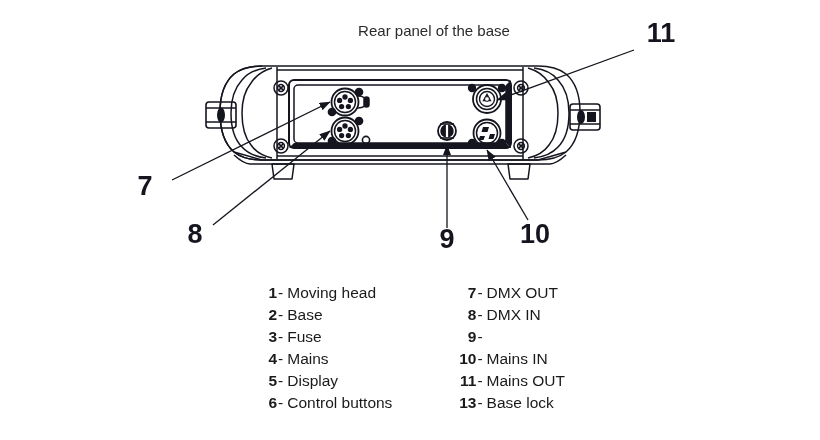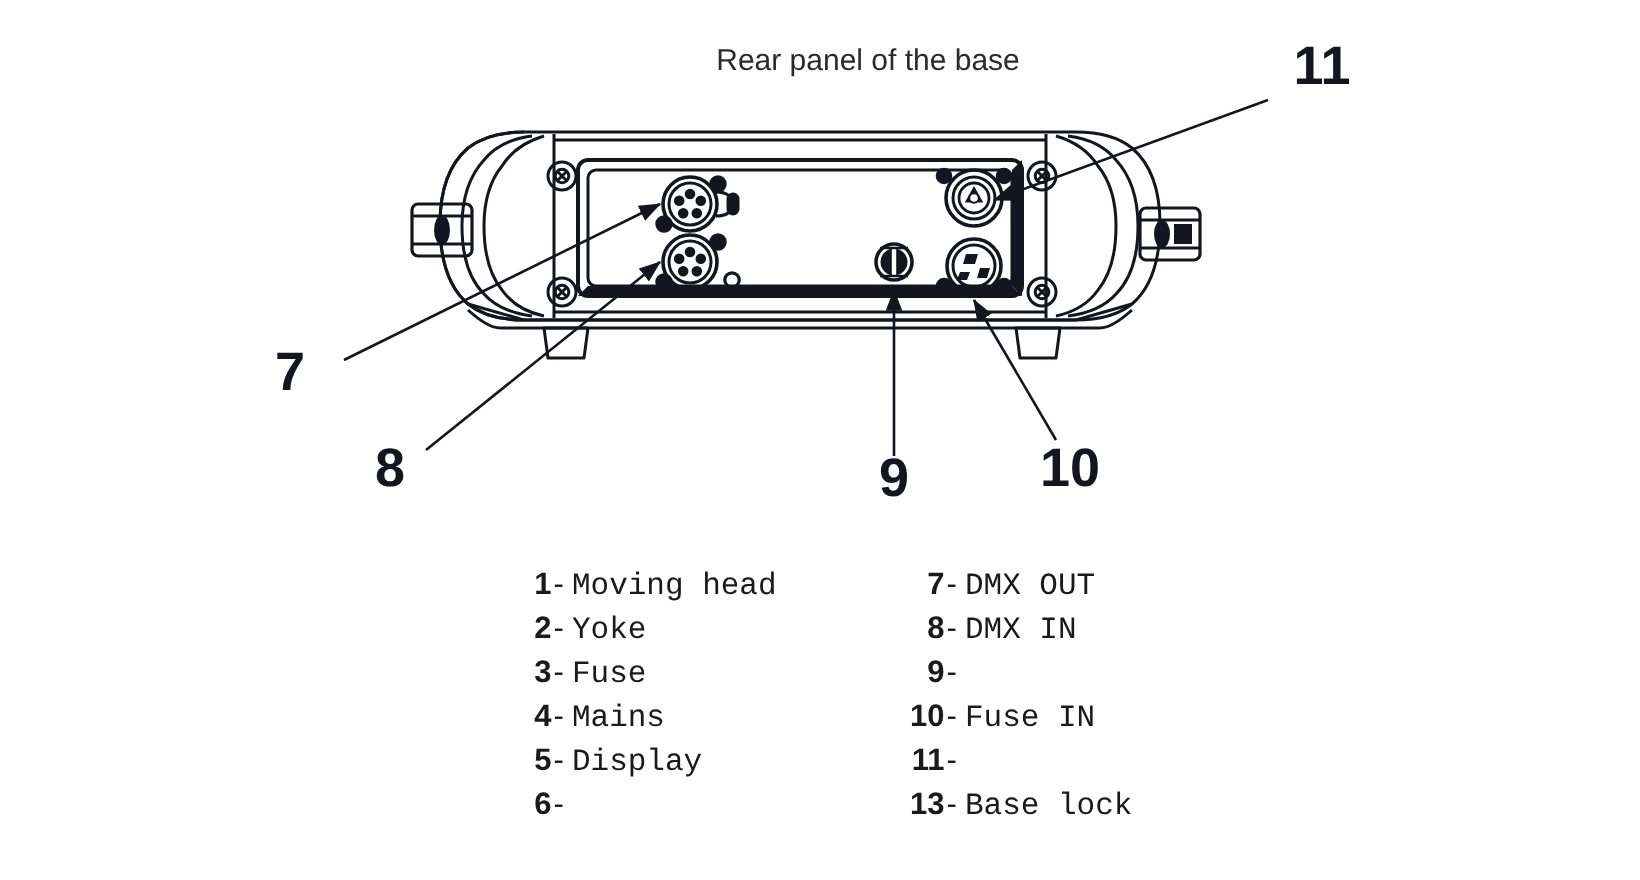--- a/index.html
+++ b/index.html
@@ -66,21 +66,20 @@
     font-weight: bold;
     text-align: right;
     width: 22px;
     flex: 0 0 22px;
   }
   .legend-dash {
     padding: 0 4px 0 1px;
   }
   .legend-label {
     font-weight: normal;
-    font-family: Liberation Mono, monospace;
   }
 </style>
 </head>
 <body>
 
 <div id="figure-title">Rear panel of the base</div>
 
 <div id="diagram-area">
 <svg id="diagram-svg" width="820" height="275" viewBox="0 0 820 275">
   <defs>
@@ -233,40 +232,41 @@
 <div id="legend">
   <div class="legend-col">
     <div class="legend-row">
       <span class="legend-num">1</span>
       <span class="legend-dash">-</span>
       <span class="legend-label">Moving head</span>
     </div>
     <div class="legend-row">
       <span class="legend-num">2</span>
       <span class="legend-dash">-</span>
-      <span class="legend-label">Yoke</span>
+      <span class="legend-label">Base</span>
     </div>
     <div class="legend-row">
       <span class="legend-num">3</span>
       <span class="legend-dash">-</span>
       <span class="legend-label">Fuse</span>
     </div>
     <div class="legend-row">
       <span class="legend-num">4</span>
       <span class="legend-dash">-</span>
       <span class="legend-label">Mains</span>
     </div>
     <div class="legend-row">
       <span class="legend-num">5</span>
       <span class="legend-dash">-</span>
       <span class="legend-label">Display</span>
     </div>
     <div class="legend-row">
       <span class="legend-num">6</span>
       <span class="legend-dash">-</span>
+      <span class="legend-label">Control buttons</span>
     </div>
   </div>
 
   <div class="legend-col">
     <div class="legend-row">
       <span class="legend-num">7</span>
       <span class="legend-dash">-</span>
       <span class="legend-label">DMX OUT</span>
     </div>
     <div class="legend-row">
@@ -274,25 +274,26 @@
       <span class="legend-dash">-</span>
       <span class="legend-label">DMX IN</span>
     </div>
     <div class="legend-row">
       <span class="legend-num">9</span>
       <span class="legend-dash">-</span>
     </div>
     <div class="legend-row">
       <span class="legend-num">10</span>
       <span class="legend-dash">-</span>
-      <span class="legend-label">Fuse IN</span>
+      <span class="legend-label">Mains IN</span>
     </div>
     <div class="legend-row">
       <span class="legend-num">11</span>
       <span class="legend-dash">-</span>
+      <span class="legend-label">Mains OUT</span>
     </div>
     <div class="legend-row">
       <span class="legend-num">13</span>
       <span class="legend-dash">-</span>
       <span class="legend-label">Base lock</span>
     </div>
   </div>
 </div>
 
 </body></html>

